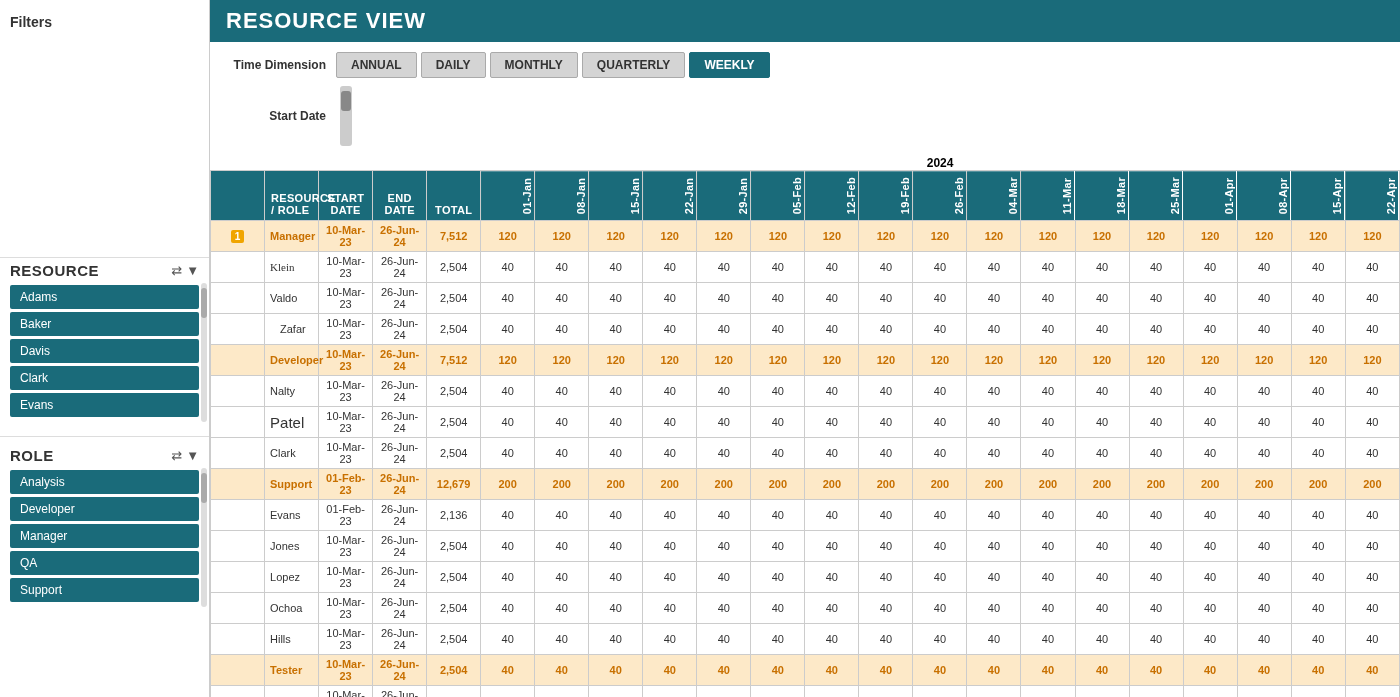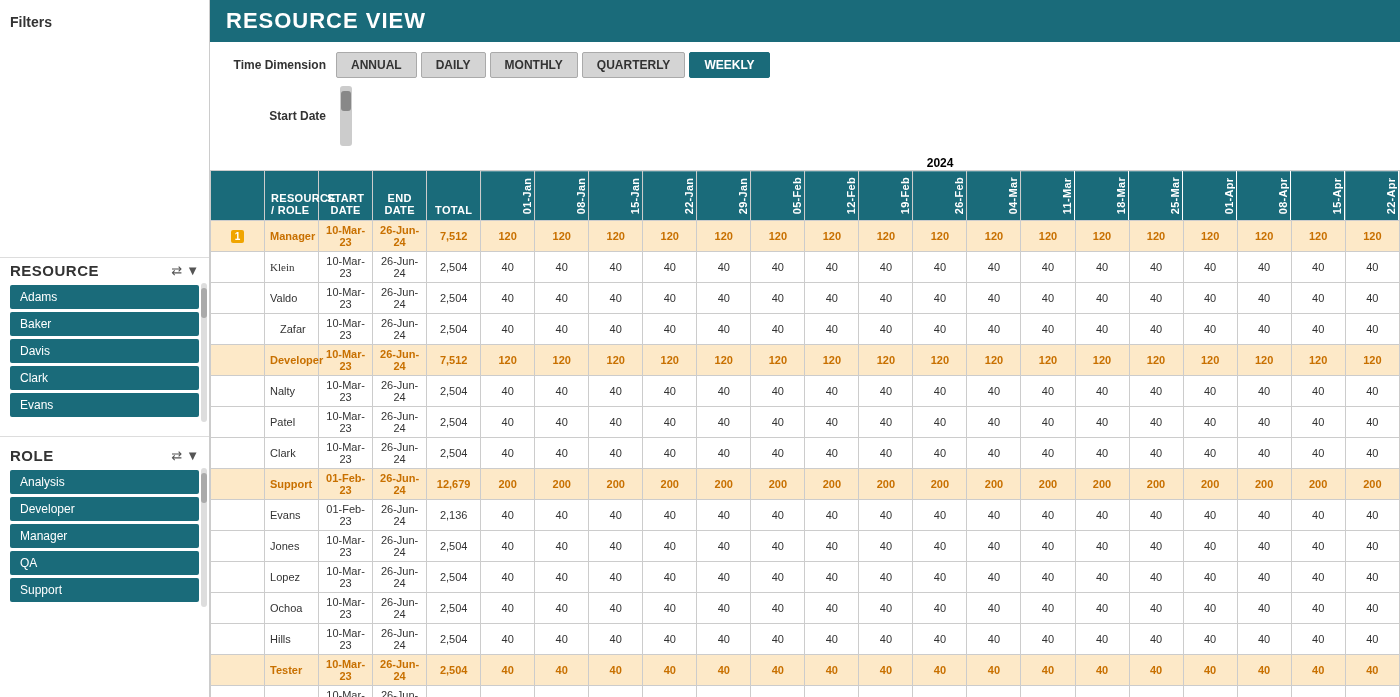--- a/index.html
+++ b/index.html
@@ -317,21 +317,21 @@
               <td style="background: rgb(255, 255, 255); color: rgb(51, 51, 51); font-weight: normal; padding: 3px 2px; border: 1px solid rgb(204, 204, 204); font-size: 11px; text-align: center;">40</td>
               <td style="background: rgb(255, 255, 255); color: rgb(51, 51, 51); font-weight: normal; padding: 3px 2px; border: 1px solid rgb(204, 204, 204); font-size: 11px; text-align: center;">40</td>
               <td style="background: rgb(255, 255, 255); color: rgb(51, 51, 51); font-weight: normal; padding: 3px 2px; border: 1px solid rgb(204, 204, 204); font-size: 11px; text-align: center;">40</td>
               <td style="background: rgb(255, 255, 255); color: rgb(51, 51, 51); font-weight: normal; padding: 3px 2px; border: 1px solid rgb(204, 204, 204); font-size: 11px; text-align: center;">40</td>
               <td style="background: rgb(255, 255, 255); color: rgb(51, 51, 51); font-weight: normal; padding: 3px 2px; border: 1px solid rgb(204, 204, 204); font-size: 11px; text-align: center;">40</td>
               <td style="background: rgb(255, 255, 255); color: rgb(51, 51, 51); font-weight: normal; padding: 3px 2px; border: 1px solid rgb(204, 204, 204); font-size: 11px; text-align: center;">40</td>
               <td style="background: rgb(255, 255, 255); color: rgb(51, 51, 51); font-weight: normal; padding: 3px 2px; border: 1px solid rgb(204, 204, 204); font-size: 11px; text-align: center;">40</td>
             </tr>
             <tr>
               <td style="background: rgb(255, 255, 255); text-align: center; padding: 3px 2px; border: 1px solid rgb(204, 204, 204);"></td>
-              <td style="background: rgb(255, 255, 255); color: rgb(51, 51, 51); font-weight: normal; padding: 3px 5px; border: 1px solid rgb(204, 204, 204); font-size: 11px;">Patel</td>
+              <td style="background: rgb(255, 255, 255); color: rgb(51, 51, 51); font-weight: normal; padding: 3px 5px; border: 1px solid rgb(204, 204, 204); font-size: 15px;">Patel</td>
               <td style="background: rgb(255, 255, 255); color: rgb(51, 51, 51); font-weight: normal; padding: 3px 5px; border: 1px solid rgb(204, 204, 204); font-size: 11px; text-align: center;">10-Mar-23</td>
               <td style="background: rgb(255, 255, 255); color: rgb(51, 51, 51); font-weight: normal; padding: 3px 5px; border: 1px solid rgb(204, 204, 204); font-size: 11px; text-align: center;">26-Jun-24</td>
               <td style="background: rgb(255, 255, 255); color: rgb(51, 51, 51); font-weight: normal; padding: 3px 5px; border: 1px solid rgb(204, 204, 204); font-size: 11px; text-align: center;">2,504</td>
               <td style="background: rgb(255, 255, 255); color: rgb(51, 51, 51); font-weight: normal; padding: 3px 2px; border: 1px solid rgb(204, 204, 204); font-size: 11px; text-align: center;">40</td>
               <td style="background: rgb(255, 255, 255); color: rgb(51, 51, 51); font-weight: normal; padding: 3px 2px; border: 1px solid rgb(204, 204, 204); font-size: 11px; text-align: center;">40</td>
               <td style="background: rgb(255, 255, 255); color: rgb(51, 51, 51); font-weight: normal; padding: 3px 2px; border: 1px solid rgb(204, 204, 204); font-size: 11px; text-align: center;">40</td>
               <td style="background: rgb(255, 255, 255); color: rgb(51, 51, 51); font-weight: normal; padding: 3px 2px; border: 1px solid rgb(204, 204, 204); font-size: 11px; text-align: center;">40</td>
               <td style="background: rgb(255, 255, 255); color: rgb(51, 51, 51); font-weight: normal; padding: 3px 2px; border: 1px solid rgb(204, 204, 204); font-size: 11px; text-align: center;">40</td>
               <td style="background: rgb(255, 255, 255); color: rgb(51, 51, 51); font-weight: normal; padding: 3px 2px; border: 1px solid rgb(204, 204, 204); font-size: 11px; text-align: center;">40</td>
               <td style="background: rgb(255, 255, 255); color: rgb(51, 51, 51); font-weight: normal; padding: 3px 2px; border: 1px solid rgb(204, 204, 204); font-size: 11px; text-align: center;">40</td>

